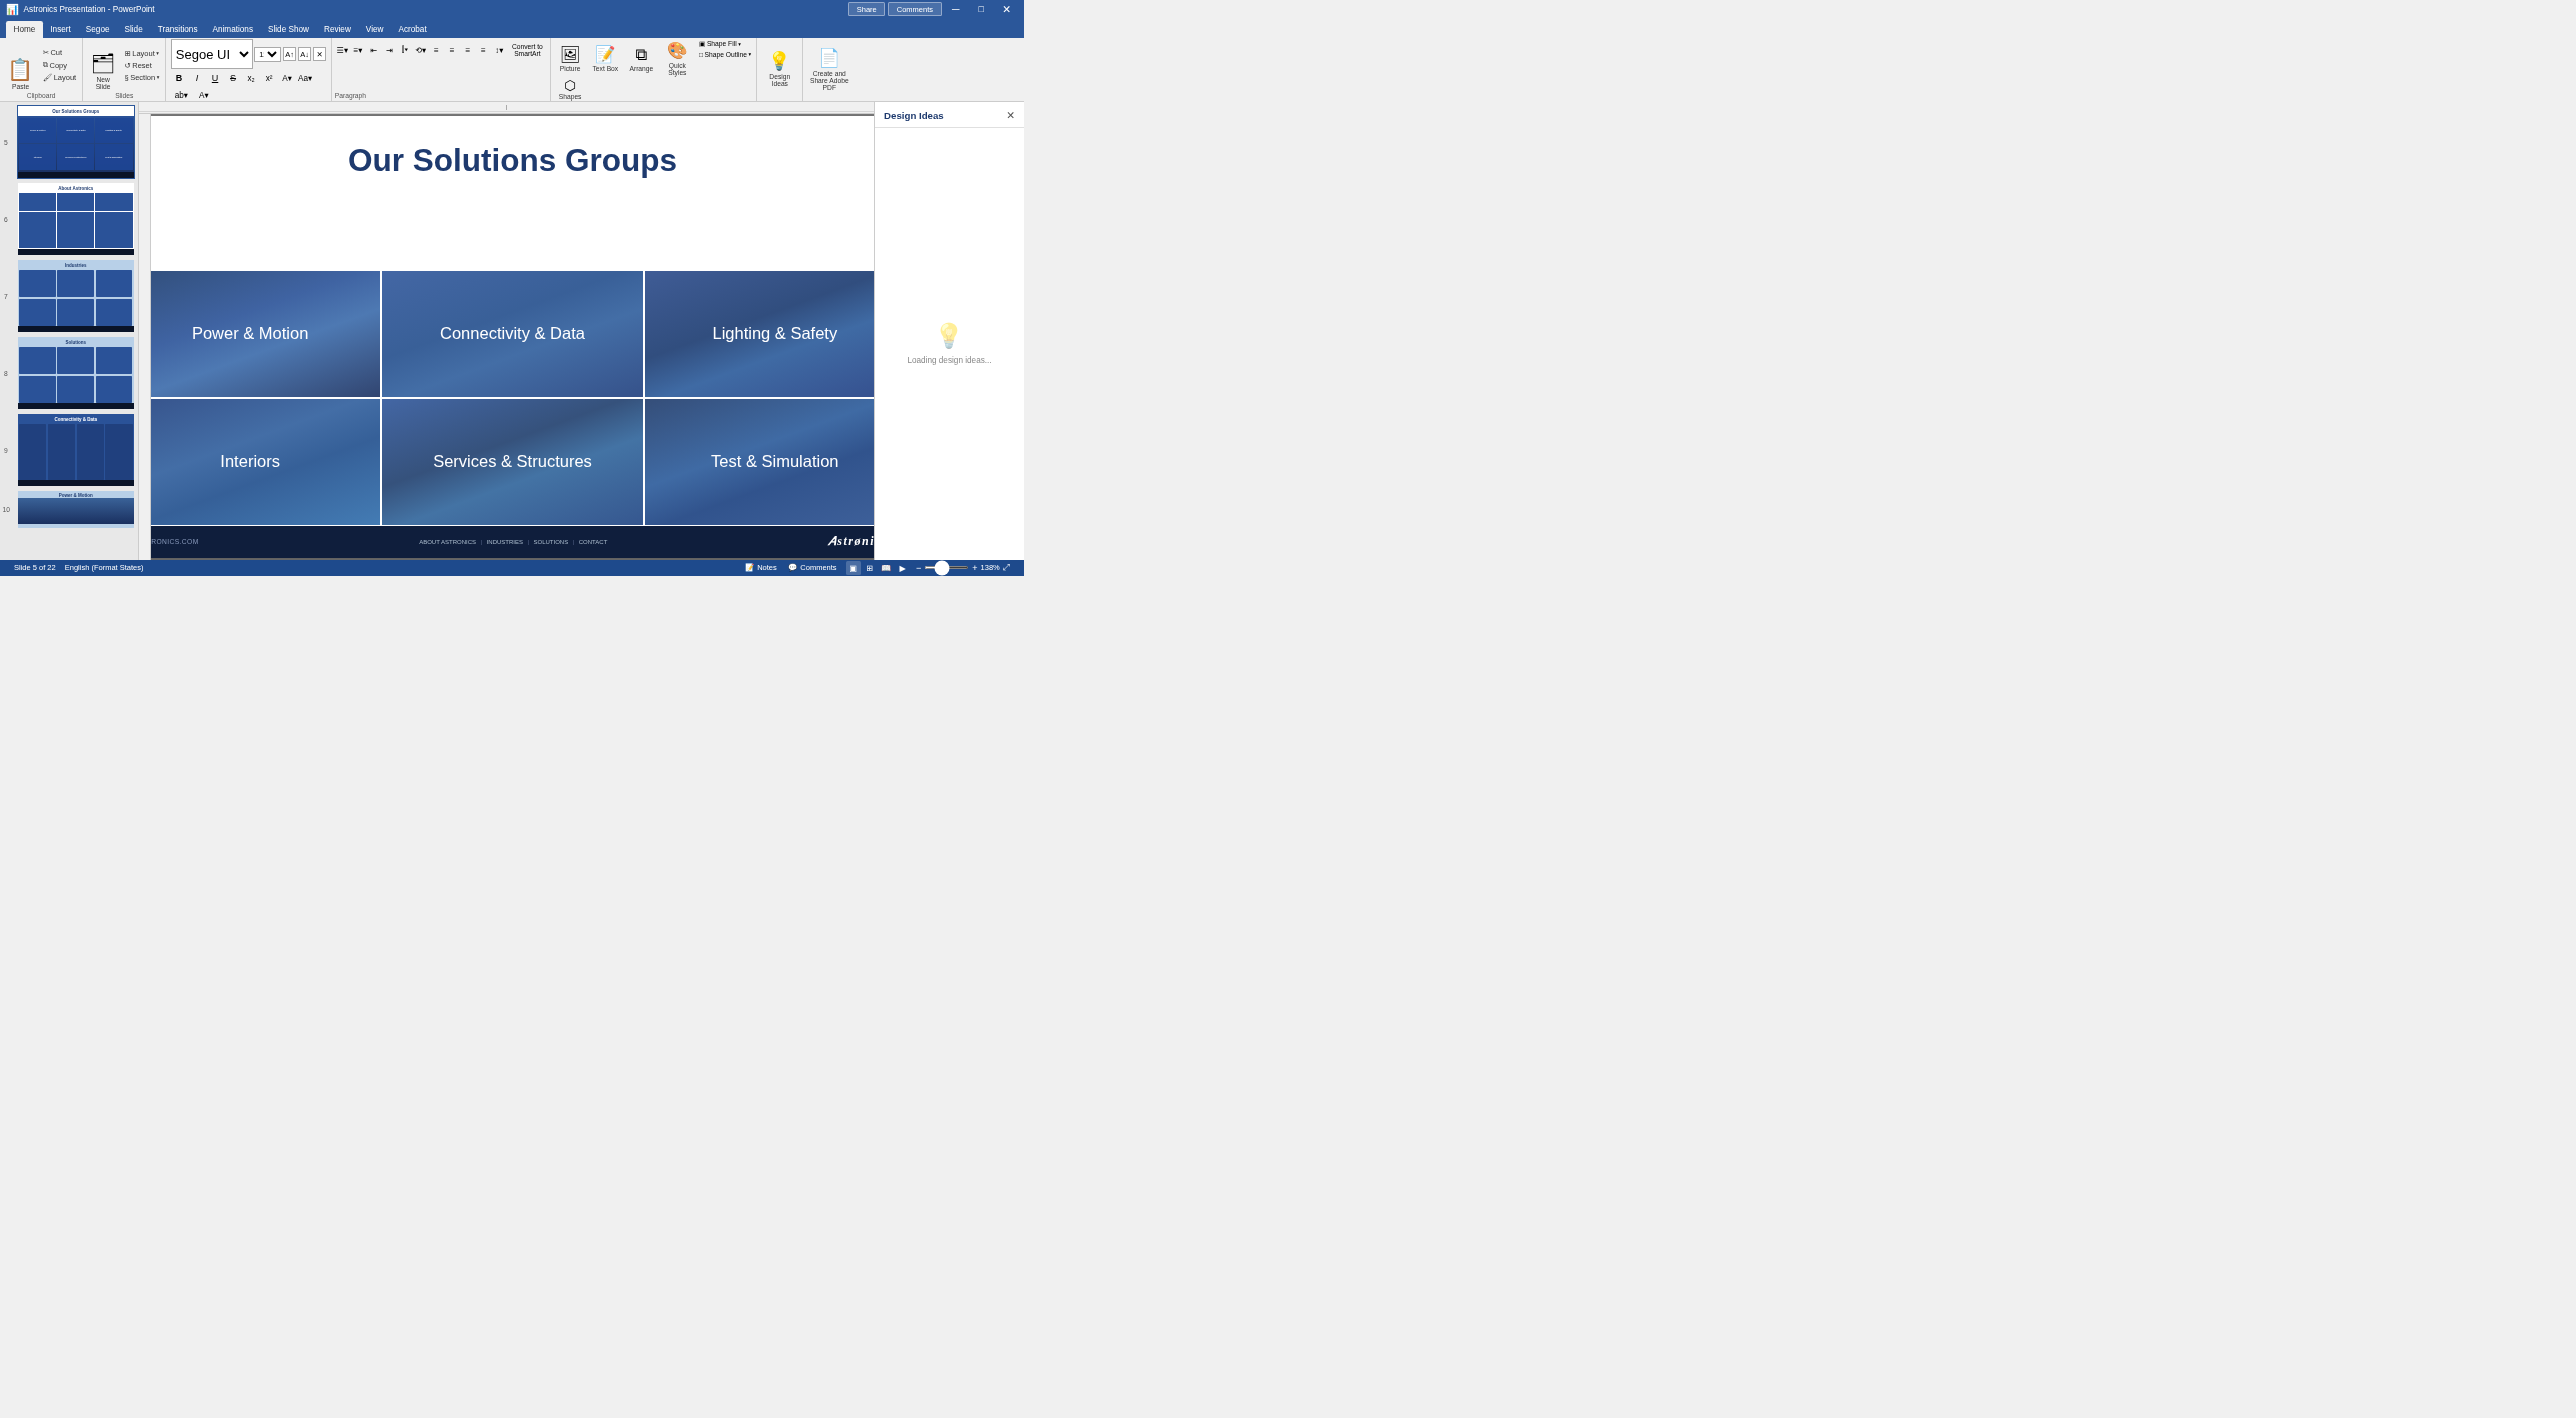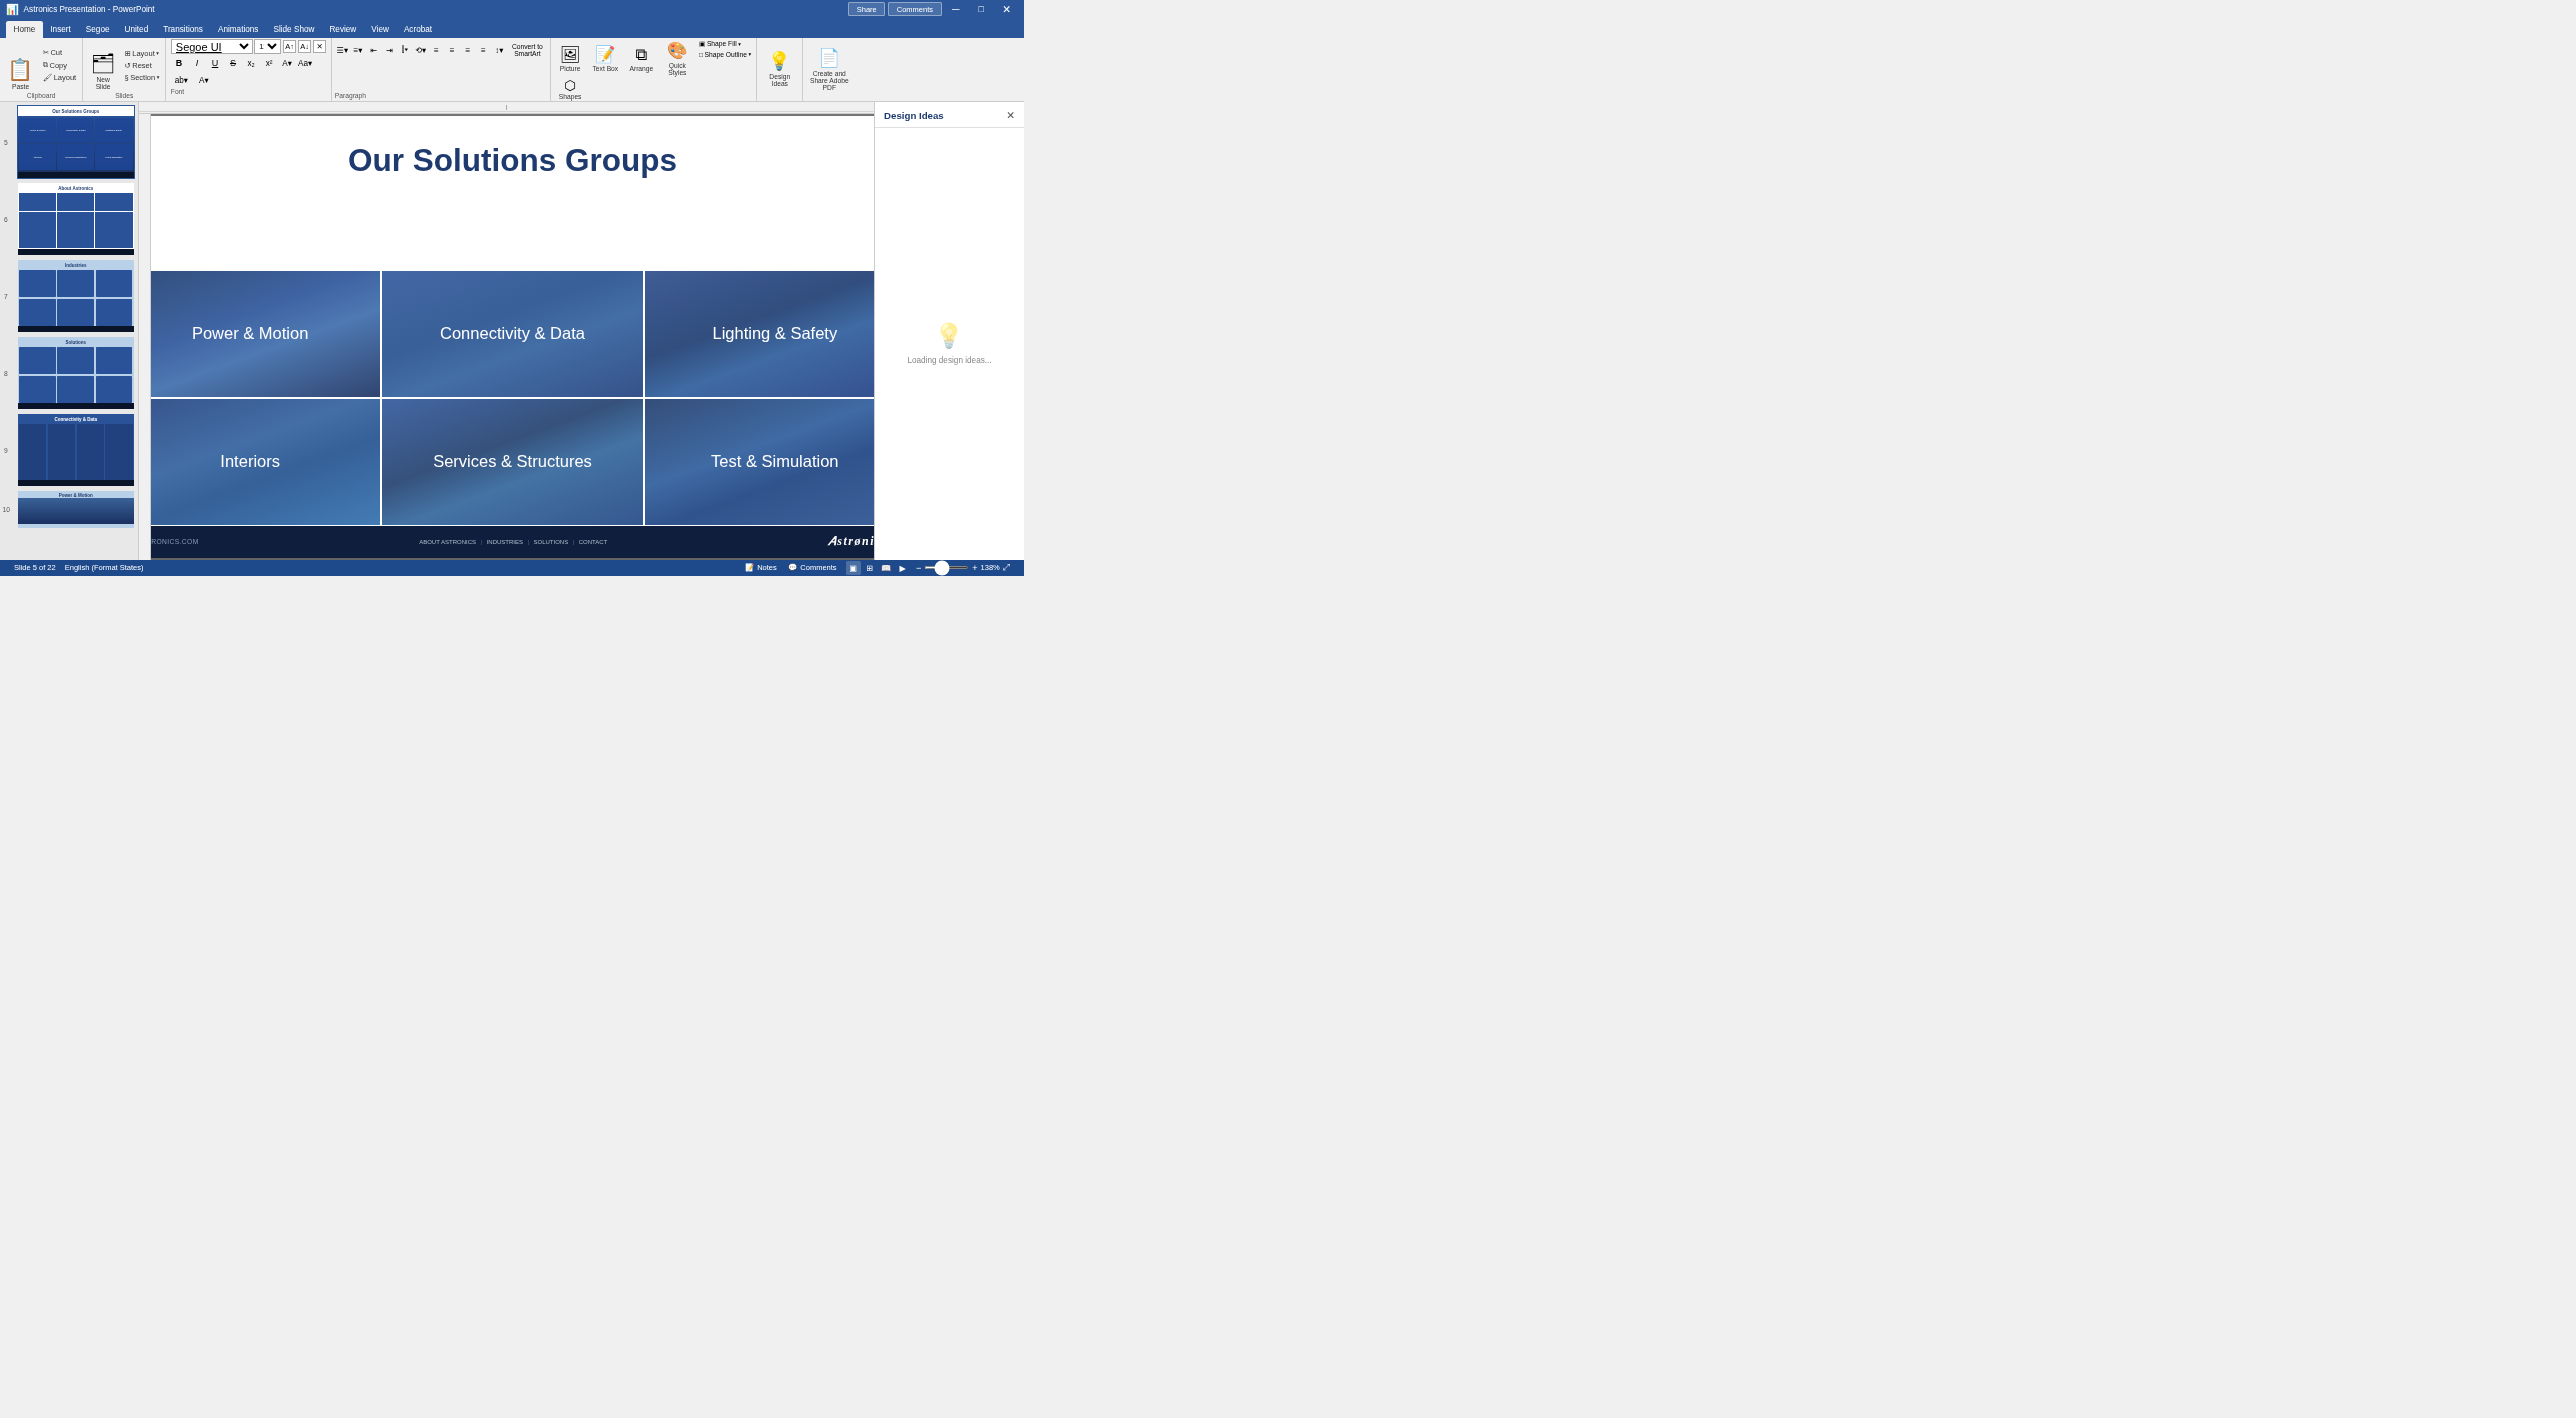--- a/index.html
+++ b/index.html
@@ -19,21 +19,21 @@
     <button style="background:none; border:none; color:white; cursor:pointer; width:22.5px; height:15px; font-size:10.5px;">─</button>
     <button style="background:none; border:none; color:white; cursor:pointer; width:22.5px; height:15px; font-size:9px;">□</button>
     <button style="background:none; border:none; color:white; cursor:pointer; width:22.5px; height:15px; font-size:10.5px;">✕</button>
   </div>
 </div>
 
 <div style="background:#2b579a; display:flex; padding:0 6px; height:19.5px; align-items:flex-end;">
   <div style="padding:3px 7.5px; background:#f0f0f0; color:#333; cursor:pointer; font-size:8.2px; border-radius:2.2px 2.2px 0 0; height:16.5px; display:flex; align-items:center; font-weight:500;">Home</div>
   <div style="padding:3px 7.5px; color:white; cursor:pointer; font-size:8.2px; height:16.5px; display:flex; align-items:center;">Insert</div>
   <div style="padding:3px 7.5px; color:white; cursor:pointer; font-size:8.2px; height:16.5px; display:flex; align-items:center;">Segoe</div>
-  <div style="padding:3px 7.5px; color:white; cursor:pointer; font-size:8.2px; height:16.5px; display:flex; align-items:center;">United</div>
+  <div style="padding:3px 7.5px; color:white; cursor:pointer; font-size:8.2px; height:16.5px; display:flex; align-items:center;">Slide</div>
   <div style="padding:3px 7.5px; color:white; cursor:pointer; font-size:8.2px; height:16.5px; display:flex; align-items:center;">Transitions</div>
   <div style="padding:3px 7.5px; color:white; cursor:pointer; font-size:8.2px; height:16.5px; display:flex; align-items:center;">Animations</div>
   <div style="padding:3px 7.5px; color:white; cursor:pointer; font-size:8.2px; height:16.5px; display:flex; align-items:center;">Slide Show</div>
   <div style="padding:3px 7.5px; color:white; cursor:pointer; font-size:8.2px; height:16.5px; display:flex; align-items:center;">Review</div>
   <div style="padding:3px 7.5px; color:white; cursor:pointer; font-size:8.2px; height:16.5px; display:flex; align-items:center;">View</div>
   <div style="padding:3px 7.5px; color:white; cursor:pointer; font-size:8.2px; height:16.5px; display:flex; align-items:center;">Acrobat</div>
 </div>
 
 <div style="background:#f0f0f0; border-bottom:0.7px solid #ccc; display:flex; align-items:stretch; height:64px; overflow:hidden;">
 
@@ -83,21 +83,21 @@
           <span>Section</span>
           <span style="font-size:5.2px;">▾</span>
         </button>
       </div>
     </div>
     <div style="font-size:6.7px; color:#555; margin-top:0.7px;">Slides</div>
   </div>
 
   <div style="display:flex; flex-direction:column; border-right:0.7px solid #ccc; padding:1.5px 4.5px; min-width:135px;">
     <div style="display:flex; align-items:center; gap:1.5px; margin-bottom:1.5px;">
-      <select style="width:82px; height:15px; font-size:11px; border:0.7px solid #aaa; background:white;text-decoration:underline;">
+      <select style="width:82px; height:30px; font-size:13px; border:0.7px solid #aaa; background:white;">
         <option>Segoe UI</option>
       </select>
       <select style="width:27px; height:15px; font-size:7.5px; border:0.7px solid #aaa; background:white;">
         <option>11</option>
       </select>
       <button style="width:13.5px; height:13.5px; border:0.7px solid #aaa; background:white; cursor:pointer; font-size:7.5px;">A↑</button>
       <button style="width:13.5px; height:13.5px; border:0.7px solid #aaa; background:white; cursor:pointer; font-size:7.5px;">A↓</button>
       <button style="width:13.5px; height:13.5px; border:0.7px solid #aaa; background:white; cursor:pointer; font-size:7.5px;">✕</button>
     </div>
     <div style="display:flex; align-items:center; gap:1.5px; margin-bottom:1.5px;">

